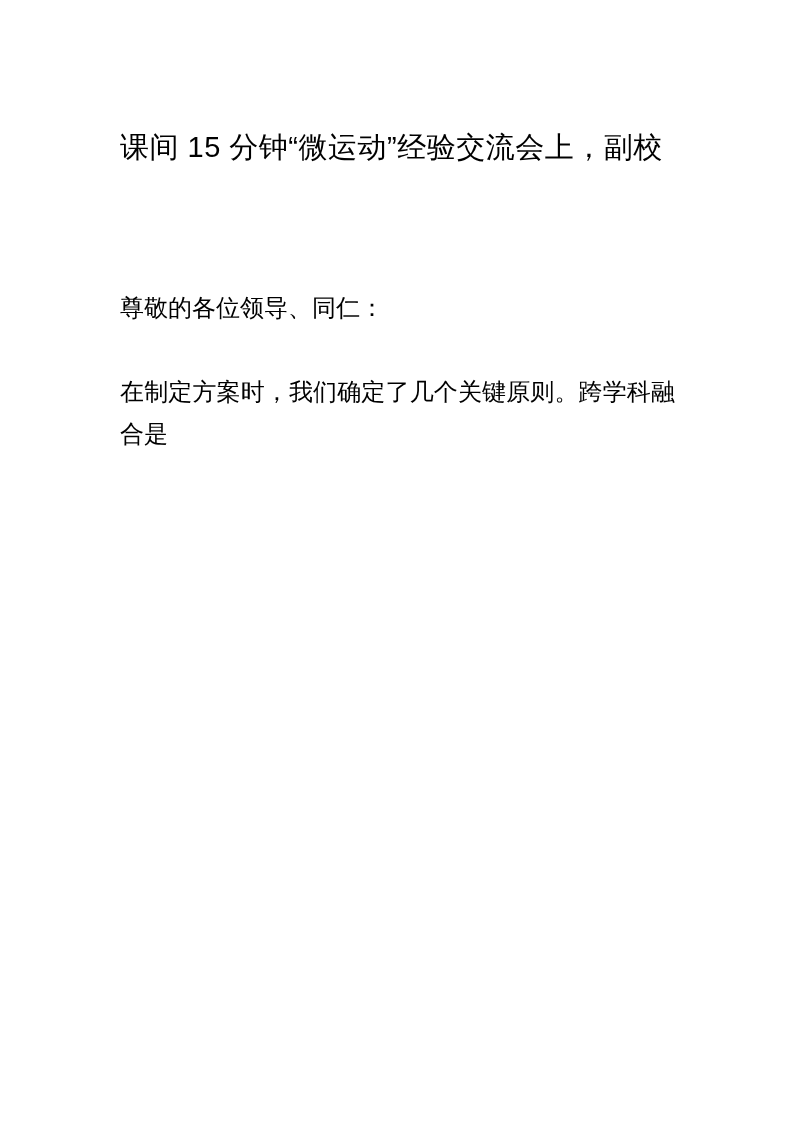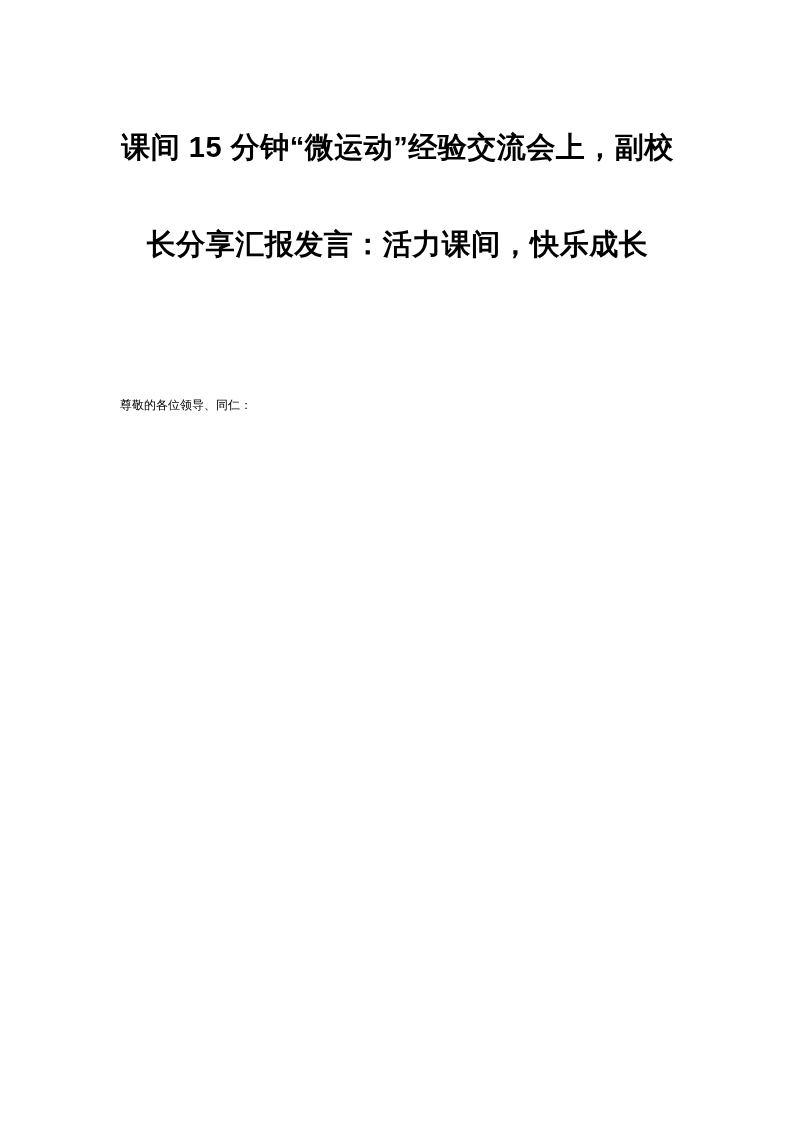--- a/index.html
+++ b/index.html
@@ -14,43 +14,43 @@
     background: #ffffff;
     overflow: hidden;
     font-family: "Liberation Sans", sans-serif;
     color: #000000;
     box-sizing: border-box;
   }
   .doc-title {
     margin-top: 99px;
     padding: 0 118px 0 120px;
     font-size: 29px;
-    font-weight: 700;
+    font-weight: 400;
     line-height: 97px;
-    text-align: center;
+    text-align: left;
     letter-spacing: 0.5px;
   }
   .doc-body {
     margin-top: 91px;
     padding: 0 118px 0 120px;
-    font-size: 12px;
+    font-size: 24px;
     line-height: 42px;
     text-align: justify;
   }
   .doc-body p {
     margin: 0 0 42px 0;
   }
 </style>
 </head>
 <body>
 
 <div class="page">
 
   <div class="doc-title">
     <div>课间 15 分钟“微运动”经验交流会上，副校</div>
-    <div>长分享汇报发言：活力课间，快乐成长</div>
   </div>
 
   <div class="doc-body">
     <p>尊敬的各位领导、同仁：</p>
+    <p>在制定方案时，我们确定了几个关键原则。跨学科融合是</p>
   </div>
 
 </div>
 
 </body></html>

